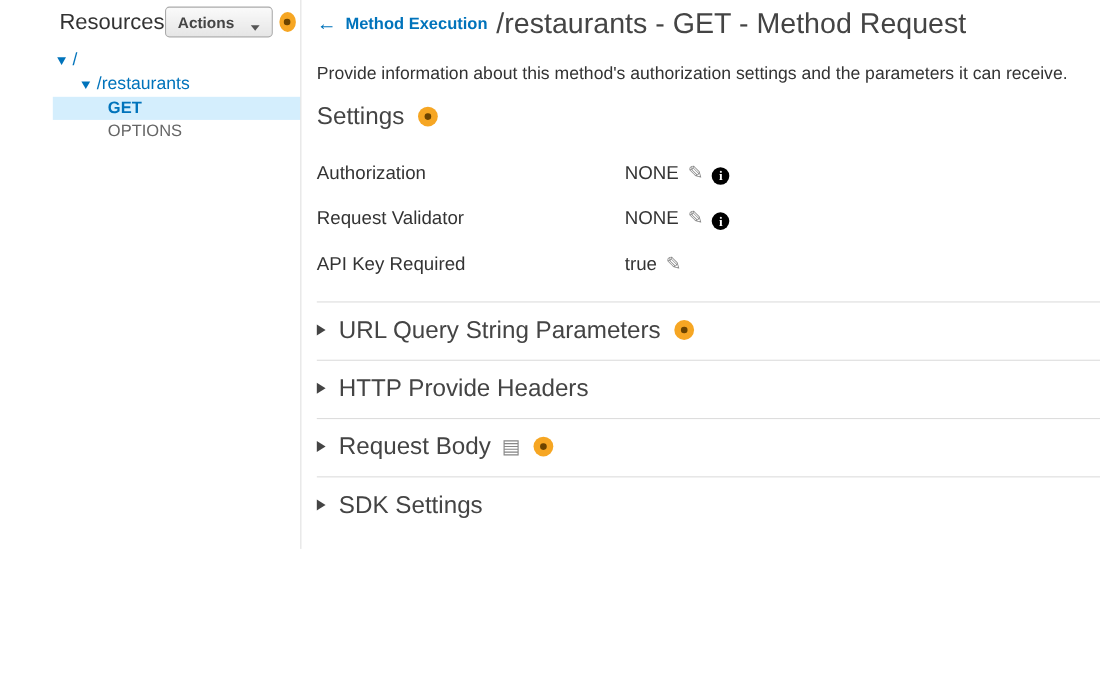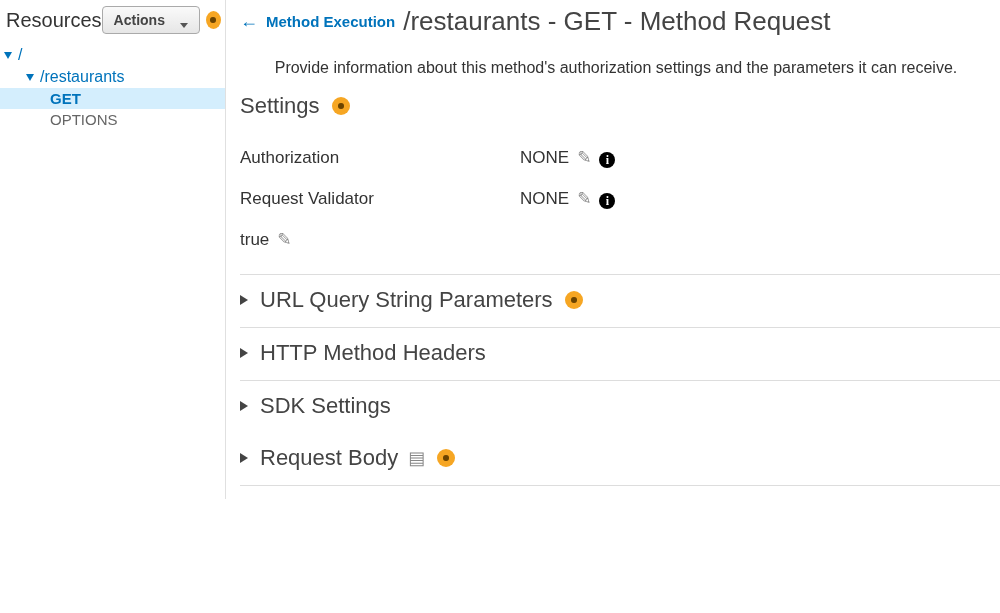--- a/index.html
+++ b/index.html
@@ -1,17 +1,17 @@
 <!DOCTYPE html>
 <html><head>
   <meta charset="utf-8">
   <style>
     * { box-sizing: border-box; margin: 0; padding: 0; }
     body { font-family: -apple-system, BlinkMacSystemFont, "Segoe UI", Helvetica, Arial, sans-serif; color: #333; background: #fff; }
-    .app { display: flex; width: 1000px; height: 499px; }
+    .app { display: flex; width: 1000px; height: 499px; padding-left: 48px; }
 
     
     .sidebar { width: 225px; flex-shrink: 0; padding: 6px 0 0 0; }
     .sidebar-header { display: flex; align-items: center; padding: 0 4px 10px 4px; }
     .resources-title { font-size: 20px; font-weight: 400; color: #333; flex: 1; padding-left: 2px; }
     .actions-btn {
       display: inline-flex; align-items: flex-end; gap: 15px;
       border: 1px solid #aaa; border-radius: 4px;
       background: linear-gradient(#fafafa, #e6e6e6);
       padding: 5px 11px; font-size: 14px; font-weight: 600; color: #444; cursor: pointer;
@@ -33,21 +33,21 @@
       background:#f6a623; margin-left:6px;
     }
     .badge-dot { width:6px; height:6px; border-radius:50%; background:#6c4400; box-shadow: 0 0 0 2px rgba(108,68,0,.25) inset;}
 
     
     .main { flex:1; border-left:1px solid #e0e0e0; padding: 6px 0 0 14px; }
     .breadcrumb-row { display:flex; align-items:center; gap:8px; padding-bottom:10px; }
     .back-arrow { color:#0073bb; font-size:18px; font-weight:700; }
     .back-link { color:#0073bb; font-weight:600; font-size:15px; }
     .page-title { color:#444; font-size:26px; font-weight:400; }
-    .description { color:#333; font-size:16px; padding: 12px 8px 4px 0; text-align: center; }
+    .description { color:#333; font-size:16px; padding: 12px 8px 4px 0; }
 
     .section { border-bottom:1px solid #ddd; padding: 12px 0 14px 0; }
     .section-row { display:flex; align-items:center; gap:6px; }
     .tri-closed { width:0; height:0; border-top:5px solid transparent; border-bottom:5px solid transparent; border-left:8px solid #444; margin-right:6px; cursor:pointer;}
     .section-title { font-size:22px; color:#444; font-weight:400; }
 
     .kv-table { width:100%; padding-top:18px;}
     .kv-row { display:flex; align-items:center; padding:10px 0; }
     .kv-label { width:280px; font-size:17px; color:#333; font-weight:400; padding-right:10px;}
     .kv-value { font-size:17px; color:#333; display:flex; align-items:flex-end; gap:8px;}
@@ -124,20 +124,21 @@
         </div>
         <div class="kv-row">
           <div class="kv-label">Request Validator</div>
           <div class="kv-value">
             <span>NONE</span>
             <span class="pencil-icon">✎</span>
             <span class="info-icon">i</span>
           </div>
         </div>
         <div class="kv-row">
+          <div class="kv-label">API Key Required</div>
           <div class="kv-value">
             <span>true</span>
             <span class="pencil-icon">✎</span>
           </div>
         </div>
       </div>
     </div>
 
     <div class="section">
       <div class="section-row">
@@ -145,36 +146,36 @@
         <span class="section-title">URL Query String Parameters</span>
         <span class="badge">
             <span class="badge-dot"></span>
           </span>
       </div>
     </div>
 
     <div class="section">
       <div class="section-row">
         <span class="tri-closed"></span>
-        <span class="section-title">HTTP Method Headers</span>
-      </div>
-    </div>
-
-    <div class="section" style="border-bottom:none;">
-      <div class="section-row">
-        <span class="tri-closed"></span>
-        <span class="section-title">SDK Settings</span>
+        <span class="section-title">HTTP Provide Headers</span>
       </div>
     </div>
 
     <div class="section">
       <div class="section-row">
         <span class="tri-closed"></span>
         <span class="section-title">Request Body</span>
         <span class="doc-icon">▤</span>
         <span class="badge">
             <span class="badge-dot"></span>
           </span>
       </div>
     </div>
 
+    <div class="section" style="border-bottom:none;">
+      <div class="section-row">
+        <span class="tri-closed"></span>
+        <span class="section-title">SDK Settings</span>
+      </div>
+    </div>
+
   </div>
 </div>
 
 </body></html>

